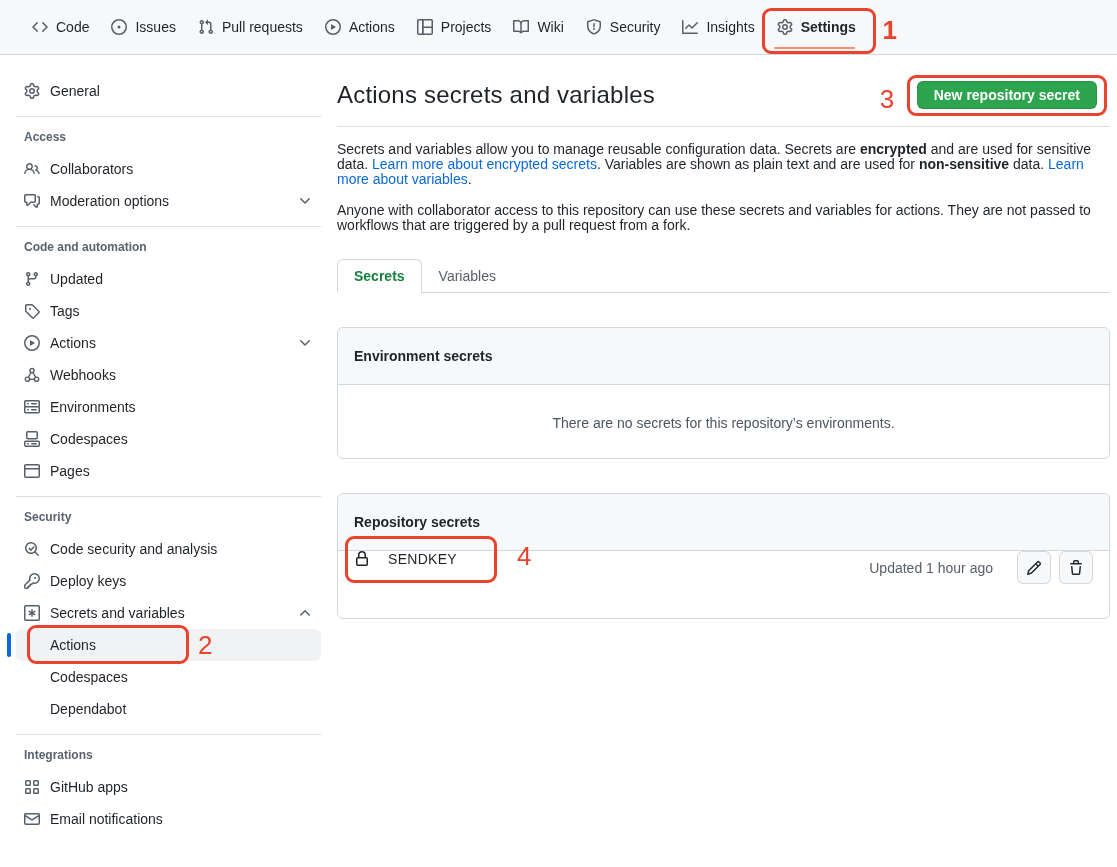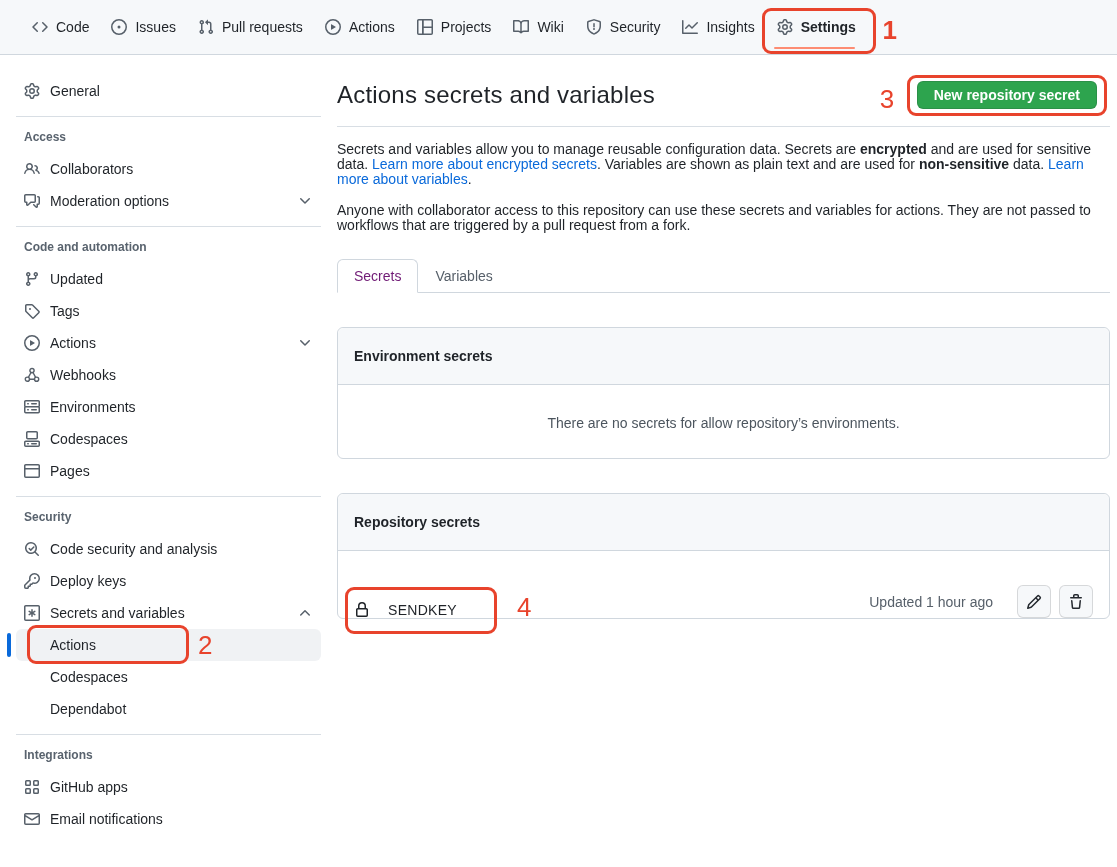--- a/index.html
+++ b/index.html
@@ -52,34 +52,34 @@
     border-radius:6px; cursor:pointer; font-family:inherit; }
   .btn-wrap { position:relative; margin-right:13px; }
 
   .intro p { font-size:14px; line-height:15px; margin-bottom:16px; max-width:773px; }
   .intro a { color:#0969da; text-decoration:none; cursor:pointer; }
   .intro b { font-weight:700; }
 
   .tabnav { margin-top:26px; border-bottom:1px solid #d0d7de; display:flex; }
   .tab { padding:8px 16px; font-size:14px; color:#57606a; cursor:pointer;
     border:1px solid transparent; margin-bottom:-1px; border-radius:6px 6px 0 0; }
-  .tab.active { color:#701a75; background:#fff; border-color:#d0d7de;
-    border-bottom-color:#fff; }
+  .tab.active { color:#15803d; background:#fff; border-color:#d0d7de;
+    border-bottom-color:#fff;font-weight:bold; }
 
   .panel { border:1px solid #d0d7de; border-radius:6px; margin-top:34px; background:#fff; }
   .panel-head { display:flex; align-items:center; justify-content:space-between;
     background:#f6f8fa; padding:14px 16px; border-bottom:1px solid #d0d7de;
     border-radius:6px 6px 0 0; min-height:57px; }
   .panel-title { font-size:14px; font-weight:700; }
   .btn-light { height:28px; padding:0 12px; font-size:12px; font-weight:500;
     color:#24292f; background:#f6f8fa; border:1px solid rgba(31,35,40,0.15);
     border-radius:6px; cursor:pointer; font-family:inherit; }
   .panel-empty { padding:30px 16px 27px; text-align:center; font-size:14px; color:#4c555e; }
 
-  .secret-row { display:flex; align-items:flex-end; padding:0 16px; height:67px; }
+  .secret-row { display:flex; align-items:flex-start; padding:0 16px; height:67px; }
   .secret-name-group { position:relative; display:flex; align-items:center; gap:18px; }
   .secret-name-group .icon { color:#1f2328; }
   .secret-name { font-size:14px; letter-spacing:0.3px; }
   .secret-right { margin-left:auto; display:flex; align-items:center; gap:8px; }
   .updated { font-size:14px; color:#57606a; margin-right:16px; }
   .icon-btn { width:34px; height:33px; display:flex; align-items:center; justify-content:center;
     background:#f6f8fa; border:1px solid rgba(31,35,40,0.15); border-radius:6px;
     color:#24292f; cursor:pointer; }
 </style>
 </head>
@@ -390,21 +390,21 @@
 
     <div class="tabnav">
       <div class="tab active">Secrets</div>
       <div class="tab">Variables</div>
     </div>
 
     <section class="panel">
       <div class="panel-head">
         <span class="panel-title">Environment secrets</span>
       </div>
-      <div class="panel-empty">There are no secrets for allow repository’s environments.</div>
+      <div class="panel-empty">There are no secrets for this repository’s environments.</div>
     </section>
 
     <section class="panel">
       <div class="panel-head">
         <span class="panel-title">Repository secrets</span>
       </div>
       <div class="secret-row">
         <div class="secret-name-group">
           <svg class="icon">
               <use href="#i-lock"></use>

